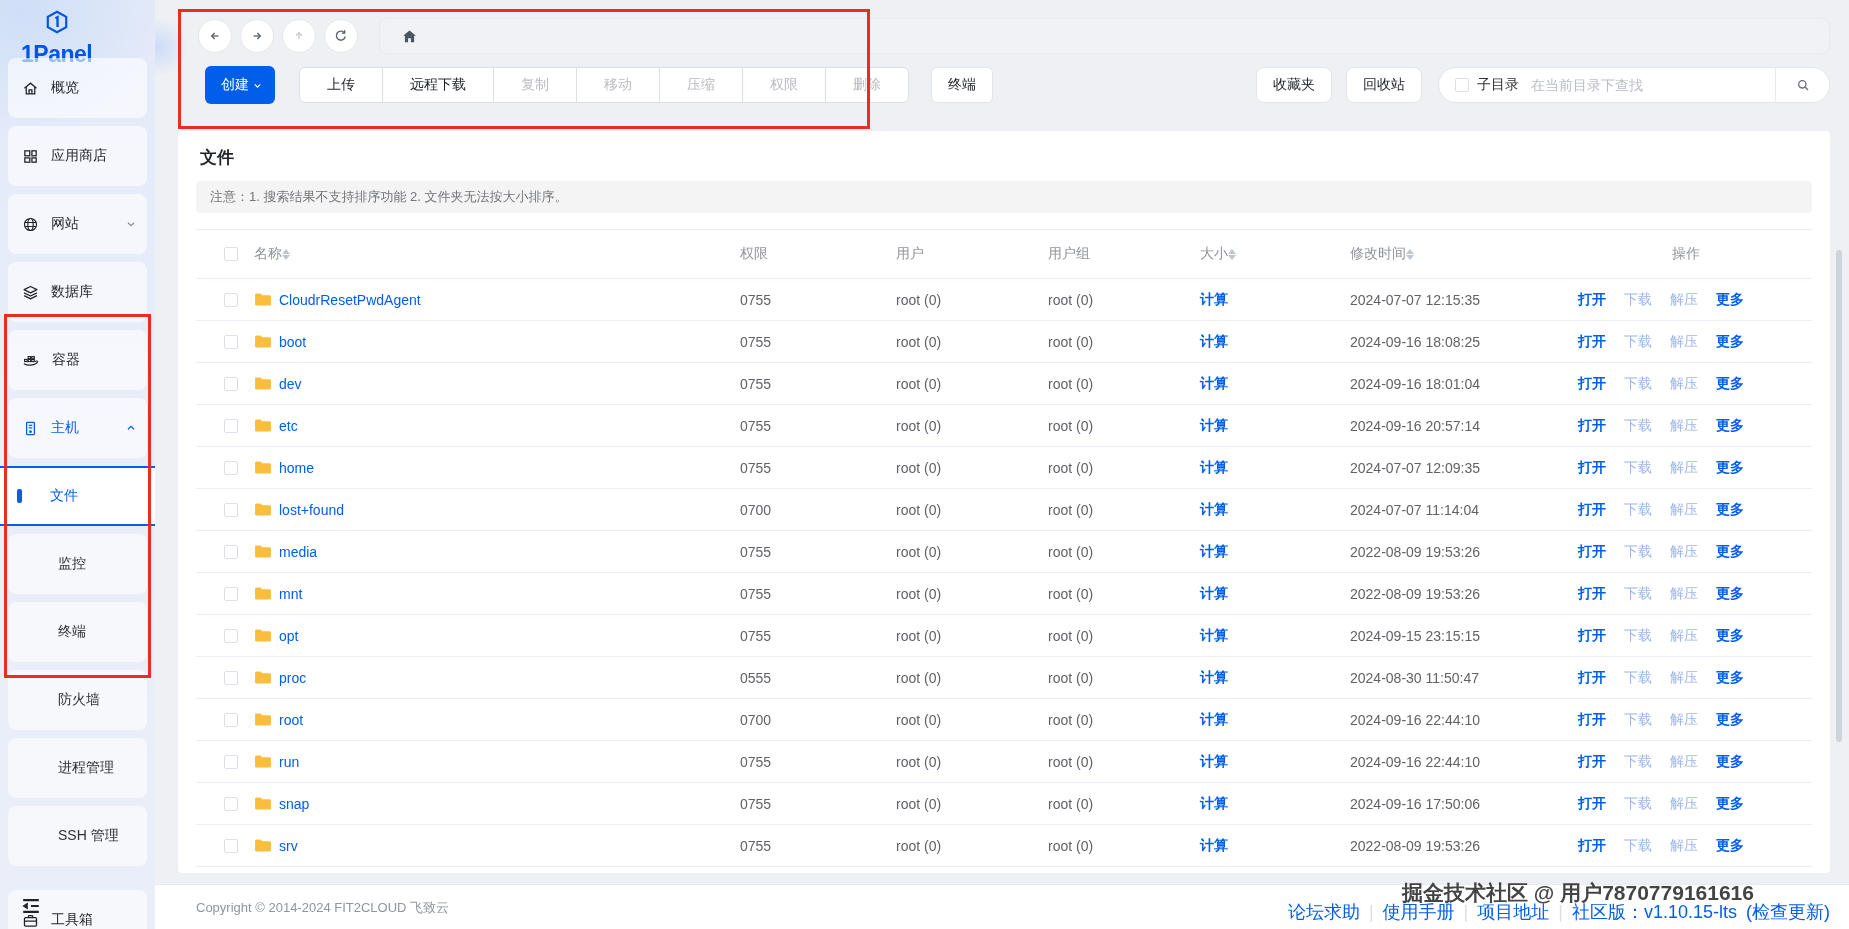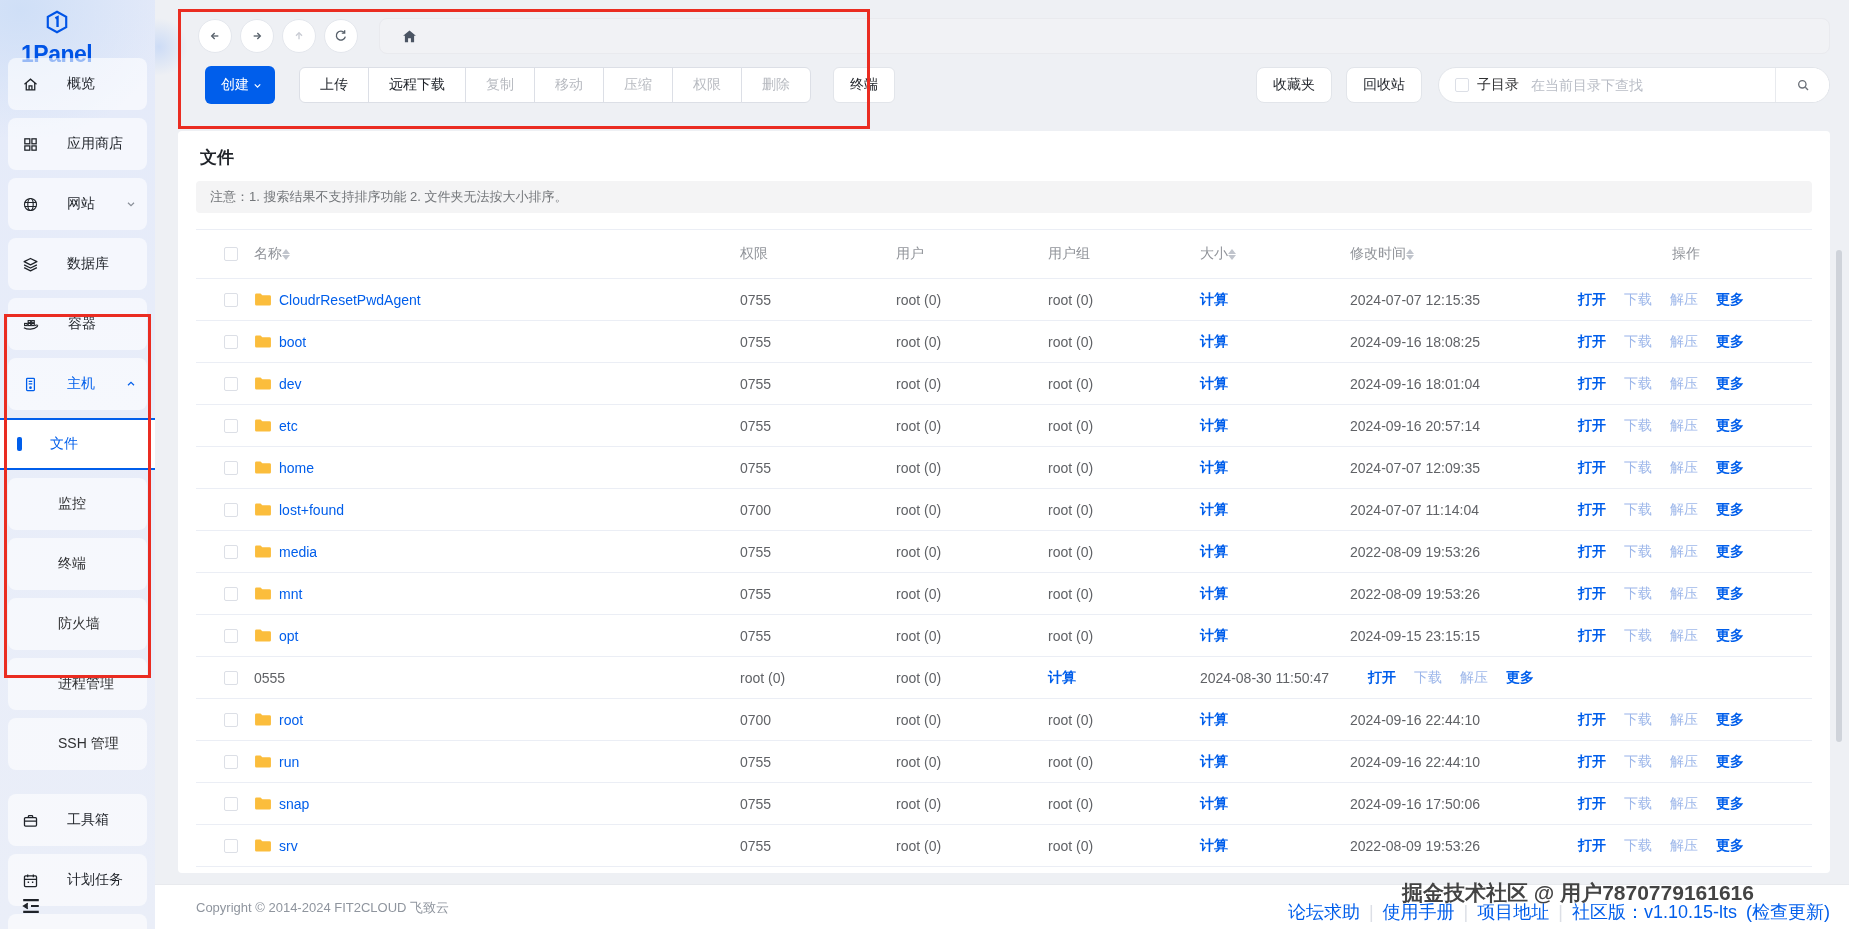--- a/index.html
+++ b/index.html
@@ -13,22 +13,22 @@
   .bg-blob { position:absolute; left:130px; top:18px; width:58px; height:58px; border-radius:50%;
     background:radial-gradient(closest-side,#cddcf6,rgba(205,220,246,0)); z-index:0; }
 
   
   .sidebar { position:absolute; left:0; top:0; width:155px; height:929px; z-index:1;
     background:radial-gradient(150px 130px at 20px 10px,#cfdff7,rgba(207,223,247,0)),
                linear-gradient(180deg,#e4eaf9 0%, #e8edf9 45%, #eaeef8 100%); }
   .logo { position:absolute; left:21px; top:9px; height:34px; display:flex; align-items:center; gap:6px;flex-direction:column; }
   .logo-text { font-size:23px; font-weight:800; color:#0054e6; letter-spacing:-0.5px; }
   .menu { position:absolute; top:58px; left:0; right:0; }
-  .mitem { height:52px; margin:0 8px 8px; border-radius:8px; background:rgba(255,255,255,.6);
-    display:flex; align-items:center; gap:28px; padding:0 10px 0 14px; font-size:14px; color:#1f2329; cursor:default; }
+  .mitem { height:60px; margin:0 8px 8px; border-radius:8px; background:rgba(255,255,255,.6);
+    display:flex; align-items:center; gap:12px; padding:0 10px 0 14px; font-size:14px; color:#1f2329; cursor:default; }
   .mitem svg { flex:0 0 auto; }
   .chev { margin-left:auto; color:#8a9099; display:flex; }
   .mitem.parent-active { color:#005eeb; }
   .mitem.parent-active .chev { color:#005eeb; }
   .sub { padding-left:50px; color:#303133; }
   .sub.selected { margin:0 0 8px; border-radius:0; background:#fff; color:#005eeb;
     border-top:2px solid #005eeb; border-bottom:2px solid #005eeb; position:relative; }
   .sub.selected::before { content:""; position:absolute; left:17px; top:50%; transform:translateY(-50%);
     width:5px; height:14px; border-radius:2px; background:#005eeb; }
   .gap-after { margin-bottom:24px; }
@@ -41,21 +41,21 @@
     display:flex; align-items:center; justify-content:center; color:#57606a; cursor:pointer; }
   .circle.disabled { color:#c9ccd4; cursor:default; }
   .crumb { position:absolute; left:379px; top:18px; width:1451px; height:36px; background:#f1f2f5;
     border:1px solid #e9eaee; border-radius:8px; display:flex; align-items:center; padding-left:21px; z-index:2; }
 
   
   .toolbar { position:absolute; left:205px; top:66px; right:19px; height:38px; display:flex; align-items:center; z-index:2; }
   .btn-create { height:38px; padding:0 12px 0 16px; background:#005eeb; color:#fff; border:none; border-radius:6px;
     font-size:14px; display:flex; align-items:center; gap:3px; cursor:pointer; font-family:inherit; }
   .bgroup { display:flex; margin-left:24px; }
-  .gbtn { height:36px; padding:0 20px; background:#fff; border:1px solid #dcdfe6; margin-left:-1px;
+  .gbtn { height:36px; padding:0 27px; background:#fff; border:1px solid #dcdfe6; margin-left:-1px;
     font-size:14px; color:#1f2329; cursor:pointer; font-family:inherit; }
   .bgroup .gbtn:first-child { border-radius:6px 0 0 6px; margin-left:0; }
   .bgroup .gbtn:last-child { border-radius:0 6px 6px 0; }
   .gbtn.disabled { color:#b7bac0; cursor:default; }
   .btn-plain { height:36px; padding:0 16px; background:#fff; border:1px solid #e2e5ea; border-radius:6px;
     font-size:14px; color:#1f2329; cursor:pointer; font-family:inherit; }
   .btn-terminal { margin-left:22px; }
   .tb-spacer { flex:1; }
   .btn-right { margin-left:14px; border-radius:8px; }
   .search-pill { margin-left:16px; width:392px; height:36px; background:#fff; border:1px solid #e2e5ea;
@@ -623,20 +623,28 @@
       <span class="act a-weak">下载</span>
       <span class="act a-weak">解压</span>
       <span class="act a-strong">更多</span>
     </div>
   </div>
 
   <div class="grid trow">
     <div class="hcell cb-cell">
           <span class="cb"></span>
         </div>
+    <div class="name-cell">
+      <span style="display:flex">
+        <svg width="18" height="15" viewBox="0 0 20 17">
+              <path d="M1 3.2 A1.6 1.6 0 0 1 2.6 1.6 H7.2 L9.2 3.6 H17.4 A1.6 1.6 0 0 1 19 5.2 V13.8 A1.6 1.6 0 0 1 17.4 15.4 H2.6 A1.6 1.6 0 0 1 1 13.8 Z" fill="#fbbd3c"></path>
+            </svg>
+      </span>
+      <a class="flink">proc</a>
+    </div>
     <div>0555</div>
     <div>root (0)</div>
     <div>root (0)</div>
     <div><span class="calc">计算</span></div>
     <div>2024-08-30 11:50:47</div>
     <div class="acts">
       <span class="act a-strong">打开</span>
       <span class="act a-weak">下载</span>
       <span class="act a-weak">解压</span>
       <span class="act a-strong">更多</span>

